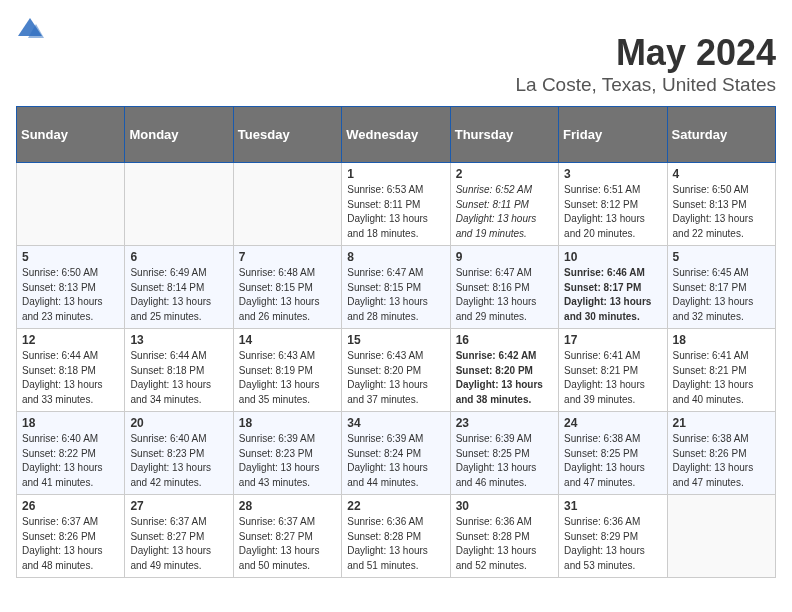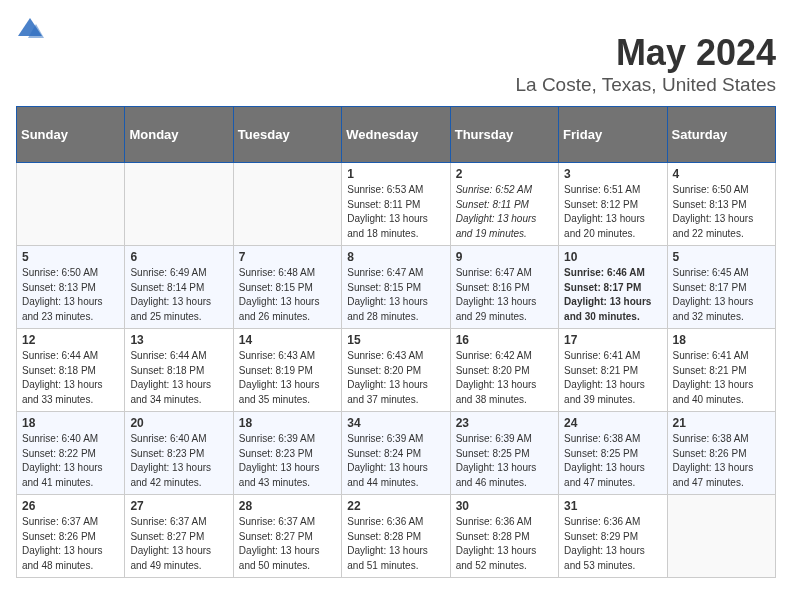--- a/index.html
+++ b/index.html
@@ -216,21 +216,21 @@
 Daylight: 13 hours and 35 minutes.</div>
         </td>
         <td>
           <span class="day-number">15</span>
           <div class="cell-content" style="white-space: pre-line;">Sunrise: 6:43 AM
 Sunset: 8:20 PM
 Daylight: 13 hours and 37 minutes.</div>
         </td>
         <td>
           <span class="day-number">16</span>
-          <div class="cell-content" style="white-space: pre-line;">Sunrise: 6:42 AM
+          <div class="cell-content" style="white-space: pre-line; font-weight: bold;">Sunrise: 6:42 AM
 Sunset: 8:20 PM
 Daylight: 13 hours and 38 minutes.</div>
         </td>
         <td>
           <span class="day-number">17</span>
           <div class="cell-content" style="white-space: pre-line;">Sunrise: 6:41 AM
 Sunset: 8:21 PM
 Daylight: 13 hours and 39 minutes.</div>
         </td>
         <td>

